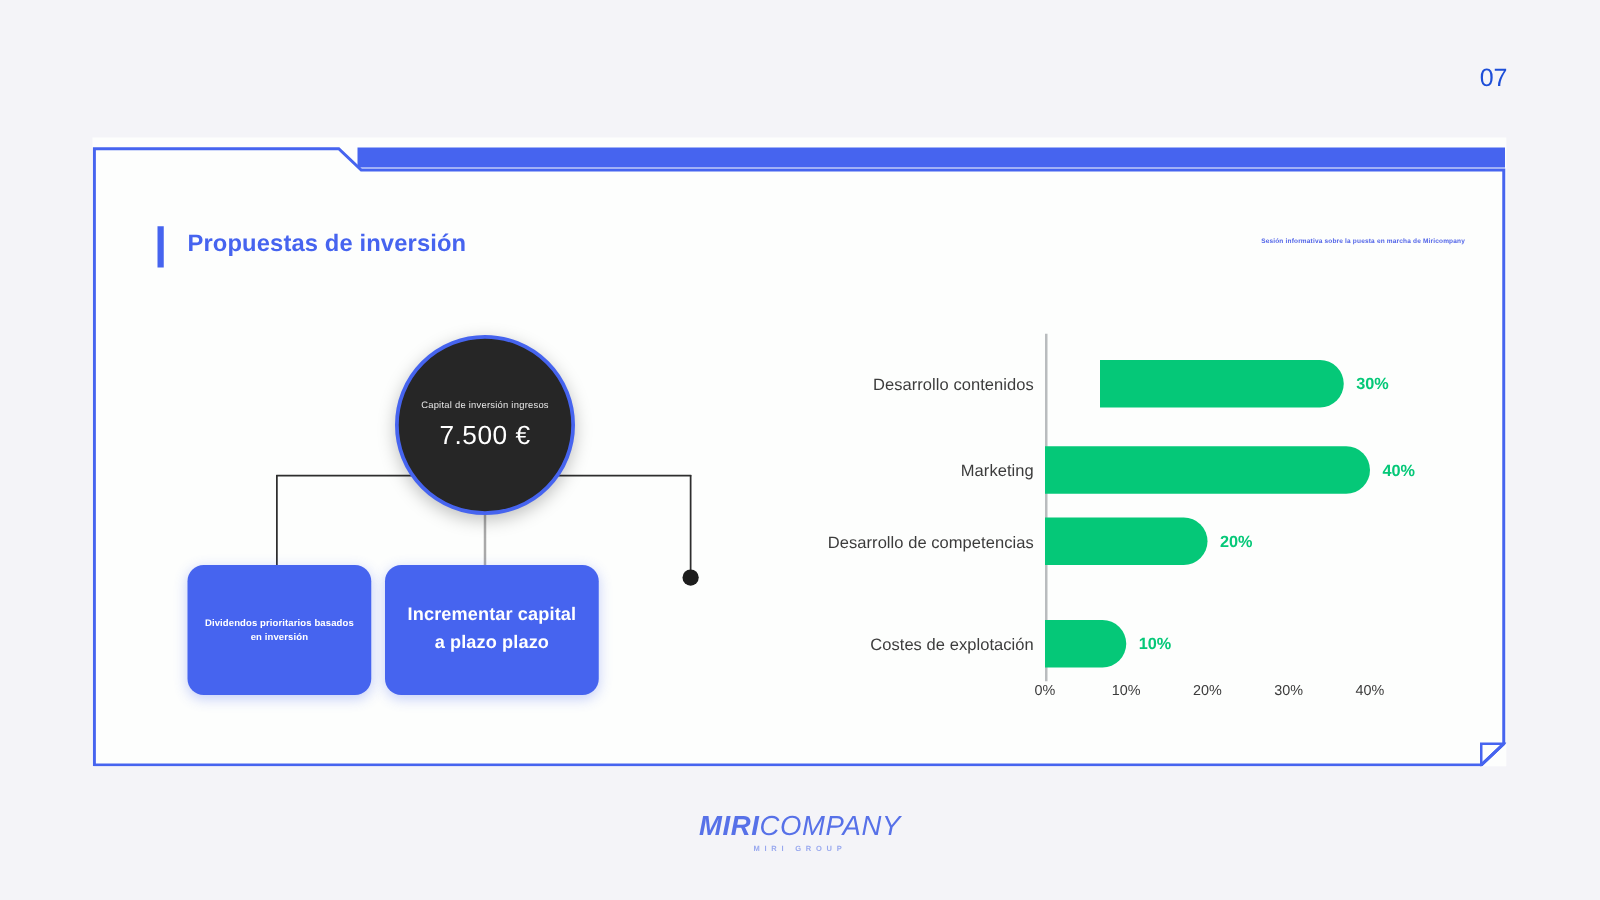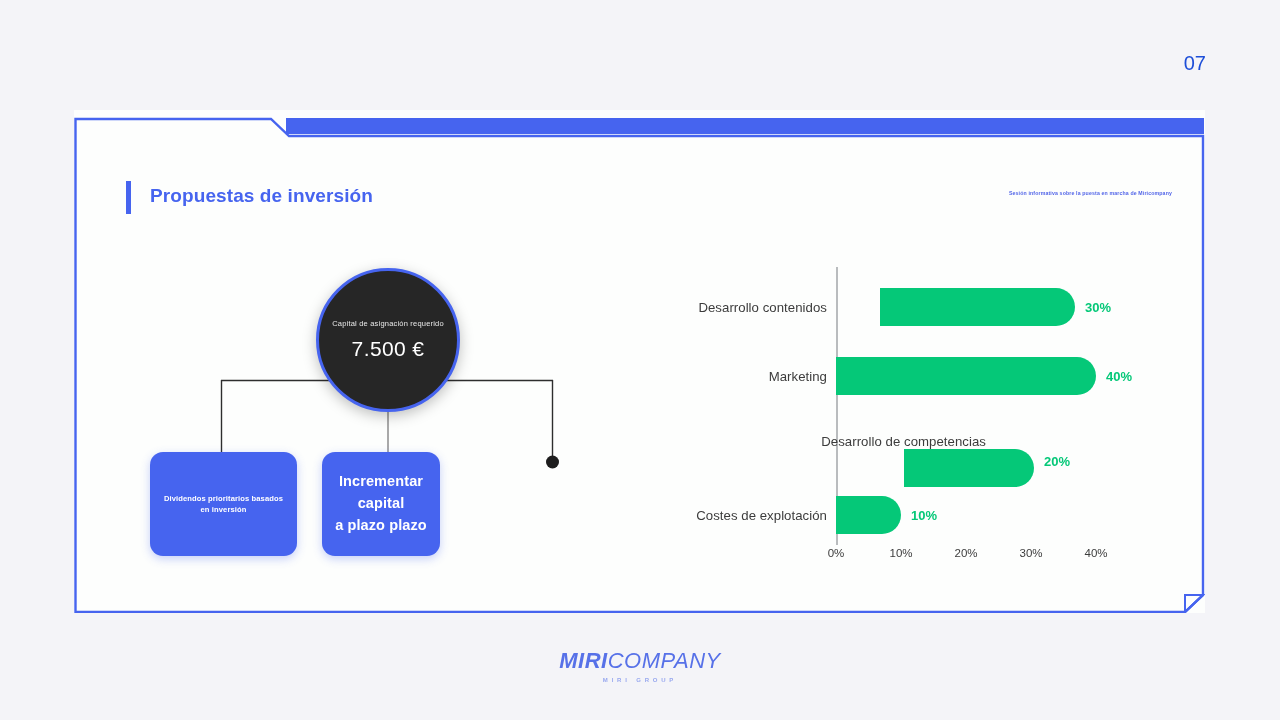--- a/index.html
+++ b/index.html
@@ -96,21 +96,21 @@
     height: 104px;
     background: #4664ef;
     border-radius: 13px;
     display: flex; align-items: center; justify-content: center;
     text-align: center;
     color: #fff;
     box-shadow: 0 3px 10px rgba(70,100,239,.30);
     padding: 0 13px;
   }
   .box.b1 { left: 150px; width: 147px; }
-  .box.b2 { left: 322px; width: 118px; }
+  .box.b2 { left: 308px; width: 171px; }
   .box.b3 { left: 477px; width: 148px; }
   .box-txt-sm { font-size: 7.6px; font-weight: bold; line-height: 1.5; letter-spacing: .1px; }
   .box-txt-lg { font-size: 14.5px; font-weight: bold; line-height: 1.5; letter-spacing: .1px; }
 
   
   .chart {
     position: absolute;
     left: 650px; top: 262px;
     width: 500px; height: 305px;
   }
@@ -199,21 +199,21 @@
     <line x1="221" y1="380.5" x2="553" y2="380.5" stroke="#2e2e2e" stroke-width="1.4"></line>
     <line x1="221.5" y1="380" x2="221.5" y2="462" stroke="#2e2e2e" stroke-width="1.4"></line>
     <line x1="552.5" y1="380" x2="552.5" y2="462" stroke="#2e2e2e" stroke-width="1.4"></line>
     <line x1="388" y1="410" x2="388" y2="462" stroke="#a9a9a9" stroke-width="2"></line>
     <circle cx="221.5" cy="462" r="6.5" fill="#1d1d1d"></circle>
     <circle cx="388" cy="462" r="6.5" fill="#1d1d1d"></circle>
     <circle cx="552.5" cy="462" r="6.5" fill="#1d1d1d"></circle>
   </svg>
 
   <div class="circle">
-    <div class="circle-label">Capital de asignación requerido</div>
+    <div class="circle-label">Capital de inversión ingresos</div>
     <div class="circle-value">7.500 €</div>
   </div>
 
   <div class="box b1">
     <span class="box-txt-sm">Dividendos prioritarios basados en inversión</span>
   </div>
   <div class="box b2">
     <span class="box-txt-lg">
       <span>Incrementar capital</span><br>
       <span>a plazo plazo</span>
@@ -230,21 +230,21 @@
             <div class="bar-val" style="left: 209px; color: rgb(5, 200, 120);">30%</div>
           </div>
         </div>
         <div class="bar-row" style="top: 95px;">
           <div class="bar-label">Marketing</div>
           <div class="bar-track">
             <div class="bar-fill" style="width: 260px; background: rgb(5, 200, 120);"></div>
             <div class="bar-val" style="left: 274px; color: rgb(5, 200, 120);">40%</div>
           </div>
         </div>
-        <div class="bar-row" style="top: 172px; flex-direction: column;">
+        <div class="bar-row" style="top: 152px;">
           <div class="bar-label">Desarrollo de competencias</div>
           <div class="bar-track">
             <div class="bar-fill" style="width: 130px; background: rgb(5, 200, 120);"></div>
             <div class="bar-val" style="left: 144px; color: rgb(5, 200, 120);">20%</div>
           </div>
         </div>
         <div class="bar-row" style="top: 234px;">
           <div class="bar-label">Costes de explotación</div>
           <div class="bar-track">
             <div class="bar-fill" style="width: 65px; background: rgb(5, 200, 120);"></div>

